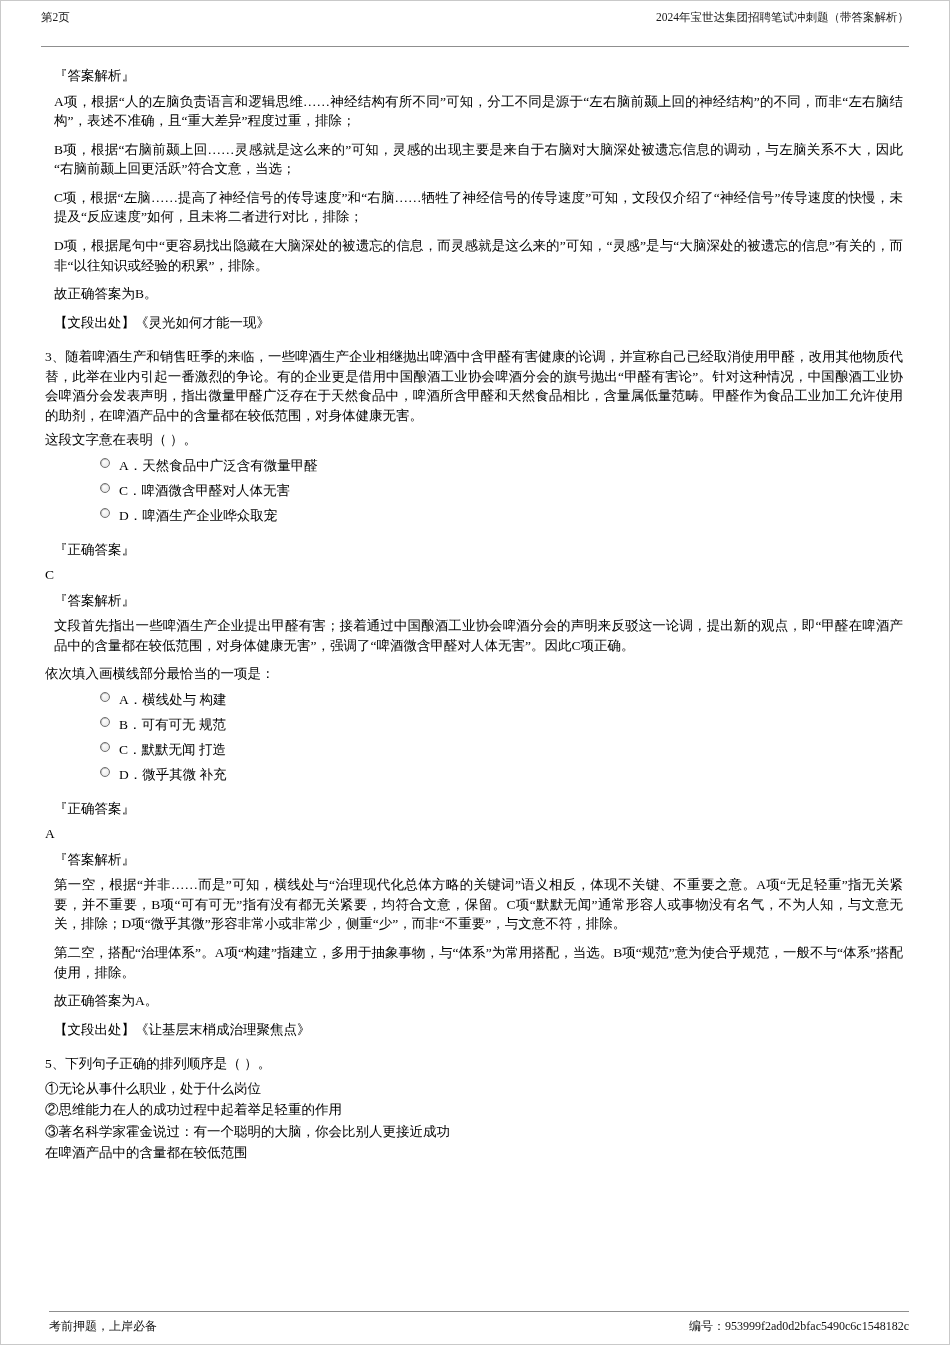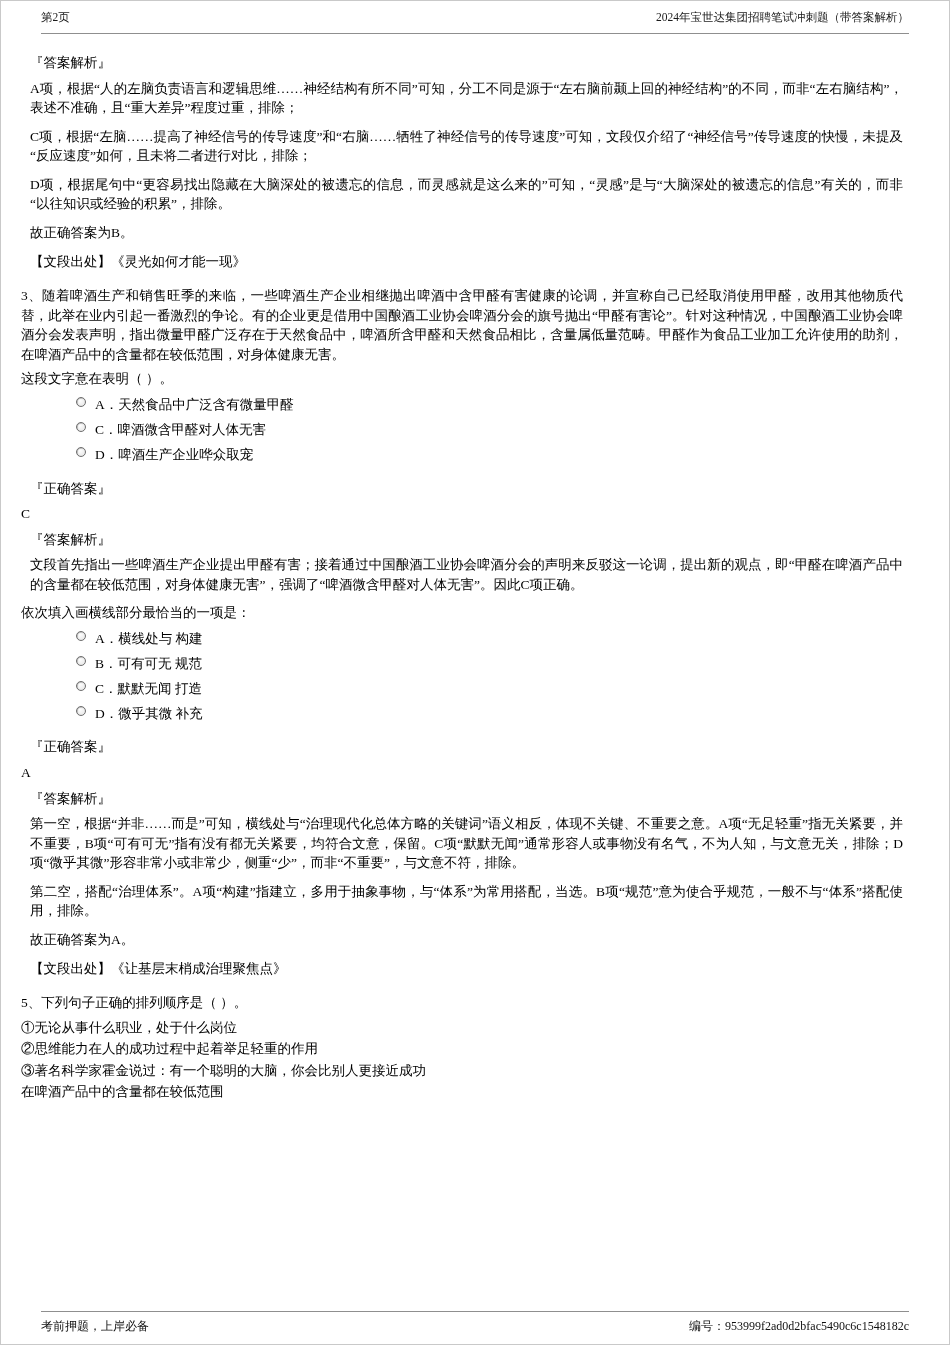--- a/index.html
+++ b/index.html
@@ -14,28 +14,28 @@
     border: 1px solid #c9c9c9;
     overflow: hidden;
     font-family: "Liberation Serif", "DejaVu Serif", serif;
     color: #000000;
   }
   .hdr {
     display: flex;
     justify-content: space-between;
     align-items: flex-end;
     margin: 9px 40px 0 40px;
-    padding-bottom: 8px;
+    padding-bottom: 21px;
     border-bottom: 1px solid #8f8f8f;
     font-size: 11.5px;
     color: #1a1a1a;
   }
   .hdr .title { }
   .content {
-    padding: 17px 46px 0 20px;
+    padding: 17px 46px 0 44px;
     font-size: 13.5px;
     line-height: 1.45;
     text-align: justify;
   }
   .block { margin-bottom: 9px; }
   .label-block   { padding-left: 9px; margin-bottom: 6px; margin-top: 2px; }
   .para-block    { padding-left: 9px; }
   .source-block  { padding-left: 9px; margin-bottom: 7px; }
   .answer-block  { margin-bottom: 6px; }
   .question-block{ margin-top: 15px; margin-bottom: 5px; }
@@ -55,41 +55,42 @@
     background: radial-gradient(circle at 35% 30%, #ffffff 0%, #e8e8e8 85%);
     box-shadow: inset 0.5px 0.5px 1px rgba(0,0,0,0.35);
     margin-right: 9px;
     margin-top: 1px;
     cursor: pointer;
   }
   .sentence-list { margin-bottom: 0; }
   .sentence-line { margin-bottom: 2px; }
   .ftr {
     position: absolute;
-    left: 40px; right: 40px; bottom: 9px;
+    left: 48px; right: 40px; bottom: 9px;
     border-top: 1px solid #8f8f8f;
     padding-top: 6px;
     display: flex;
     justify-content: space-between;
     font-size: 12px;
     color: #111111;
   }
 </style>
 </head>
 <body>
 
 <div class="page">
   <div class="hdr">
     <span>第2页</span>
     <span class="title">2024年宝世达集团招聘笔试冲刺题（带答案解析）</span>
   </div>
 
   <div class="content" id="content">
       <div class="block label-block">『答案解析』</div>
       <div class="block para-block">A项，根据“人的左脑负责语言和逻辑思维……神经结构有所不同”可知，分工不同是源于“左右脑前颞上回的神经结构”的不同，而非“左右脑结构”，表述不准确，且“重大差异”程度过重，排除；</div>
+      <div class="block para-block">B项，根据“右脑前颞上回……灵感就是这么来的”可知，灵感的出现主要是来自于右脑对大脑深处被遗忘信息的调动，与左脑关系不大，因此“右脑前颞上回更活跃”符合文意，当选；</div>
       <div class="block para-block">C项，根据“左脑……提高了神经信号的传导速度”和“右脑……牺牲了神经信号的传导速度”可知，文段仅介绍了“神经信号”传导速度的快慢，未提及“反应速度”如何，且未将二者进行对比，排除；</div>
       <div class="block para-block">D项，根据尾句中“更容易找出隐藏在大脑深处的被遗忘的信息，而灵感就是这么来的”可知，“灵感”是与“大脑深处的被遗忘的信息”有关的，而非“以往知识或经验的积累”，排除。</div>
       <div class="block para-block">故正确答案为B。</div>
       <div class="block source-block">【文段出处】《灵光如何才能一现》</div>
       <div class="block question-block">3、随着啤酒生产和销售旺季的来临，一些啤酒生产企业相继抛出啤酒中含甲醛有害健康的论调，并宣称自己已经取消使用甲醛，改用其他物质代替，此举在业内引起一番激烈的争论。有的企业更是借用中国酿酒工业协会啤酒分会的旗号抛出“甲醛有害论”。针对这种情况，中国酿酒工业协会啤酒分会发表声明，指出微量甲醛广泛存在于天然食品中，啤酒所含甲醛和天然食品相比，含量属低量范畴。甲醛作为食品工业加工允许使用的助剂，在啤酒产品中的含量都在较低范围，对身体健康无害。</div>
       <div class="block prompt-block">这段文字意在表明（      ）。</div>
       <div class="option-group">
         <div class="option-row">
           <span class="option-radio"></span>
           <span class="option-label">A．天然食品中广泛含有微量甲醛</span>

